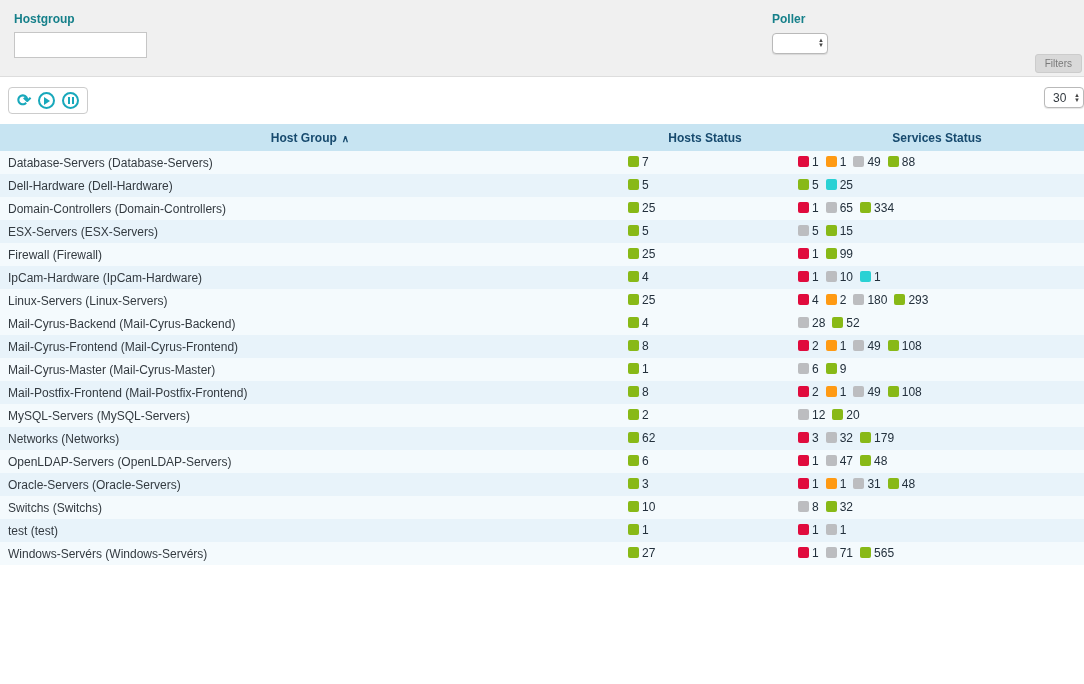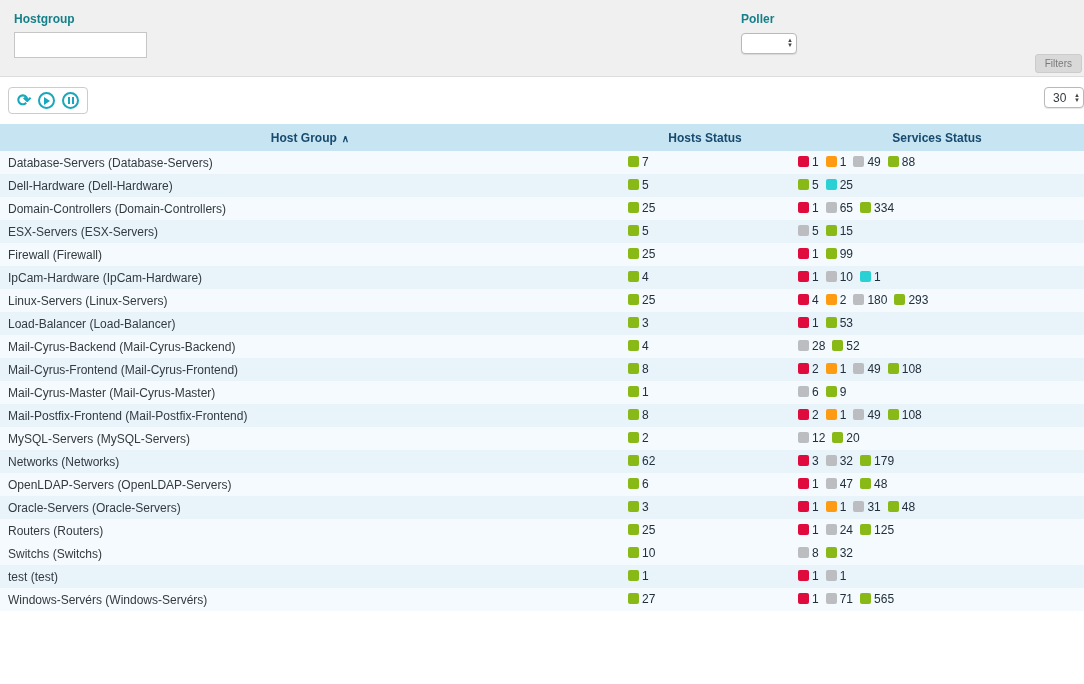--- a/index.html
+++ b/index.html
@@ -13,21 +13,21 @@
 
   
   .filter-panel {
     position: relative;
     height: 77px;
     background: #f0f0f0;
     border-bottom: 1px solid #dddddd;
   }
   .field { position: absolute; }
   .field-hostgroup { left: 14px; top: 12px; }
-  .field-poller   { left: 741px; top: 12px; }
+  .field-poller   { left: 772px; top: 12px; }
   .field-label {
     display: block;
     color: #16808a;
     font-weight: bold;
     font-size: 12px;
     margin-bottom: 6px;
   }
   .text-input {
     width: 133px; height: 26px;
     border: 1px solid #c6c6c6;
@@ -291,185 +291,154 @@
             <span class="sq" style="background: rgb(255, 154, 19);"></span>
             <span class="num">2</span>
           </span><span class="badge">
             <span class="sq" style="background: rgb(188, 189, 192);"></span>
             <span class="num">180</span>
           </span><span class="badge">
             <span class="sq" style="background: rgb(136, 185, 23);"></span>
             <span class="num">293</span>
           </span></td>
       </tr>
-      <tr class="even">
-        <td class="col-name"><span>Load-Balancer (Load-Balancer)</span></td>
-        <td class="col-hosts"><span class="badge">
-            <span class="sq" style="background: rgb(136, 185, 23);"></span>
+      <tr class="odd">
+        <td class="col-name"><span>Mail-Cyrus-Backend (Mail-Cyrus-Backend)</span></td>
+        <td class="col-hosts"><span class="badge">
+            <span class="sq" style="background: rgb(136, 185, 23);"></span>
+            <span class="num">4</span>
+          </span></td>
+        <td class="col-services"><span class="badge">
+            <span class="sq" style="background: rgb(188, 189, 192);"></span>
+            <span class="num">28</span>
+          </span><span class="badge">
+            <span class="sq" style="background: rgb(136, 185, 23);"></span>
+            <span class="num">52</span>
+          </span></td>
+      </tr>
+      <tr class="even">
+        <td class="col-name"><span>Mail-Cyrus-Frontend (Mail-Cyrus-Frontend)</span></td>
+        <td class="col-hosts"><span class="badge">
+            <span class="sq" style="background: rgb(136, 185, 23);"></span>
+            <span class="num">8</span>
+          </span></td>
+        <td class="col-services"><span class="badge">
+            <span class="sq" style="background: rgb(224, 11, 61);"></span>
+            <span class="num">2</span>
+          </span><span class="badge">
+            <span class="sq" style="background: rgb(255, 154, 19);"></span>
+            <span class="num">1</span>
+          </span><span class="badge">
+            <span class="sq" style="background: rgb(188, 189, 192);"></span>
+            <span class="num">49</span>
+          </span><span class="badge">
+            <span class="sq" style="background: rgb(136, 185, 23);"></span>
+            <span class="num">108</span>
+          </span></td>
+      </tr>
+      <tr class="odd">
+        <td class="col-name"><span>Mail-Cyrus-Master (Mail-Cyrus-Master)</span></td>
+        <td class="col-hosts"><span class="badge">
+            <span class="sq" style="background: rgb(136, 185, 23);"></span>
+            <span class="num">1</span>
+          </span></td>
+        <td class="col-services"><span class="badge">
+            <span class="sq" style="background: rgb(188, 189, 192);"></span>
+            <span class="num">6</span>
+          </span><span class="badge">
+            <span class="sq" style="background: rgb(136, 185, 23);"></span>
+            <span class="num">9</span>
+          </span></td>
+      </tr>
+      <tr class="even">
+        <td class="col-name"><span>Mail-Postfix-Frontend (Mail-Postfix-Frontend)</span></td>
+        <td class="col-hosts"><span class="badge">
+            <span class="sq" style="background: rgb(136, 185, 23);"></span>
+            <span class="num">8</span>
+          </span></td>
+        <td class="col-services"><span class="badge">
+            <span class="sq" style="background: rgb(224, 11, 61);"></span>
+            <span class="num">2</span>
+          </span><span class="badge">
+            <span class="sq" style="background: rgb(255, 154, 19);"></span>
+            <span class="num">1</span>
+          </span><span class="badge">
+            <span class="sq" style="background: rgb(188, 189, 192);"></span>
+            <span class="num">49</span>
+          </span><span class="badge">
+            <span class="sq" style="background: rgb(136, 185, 23);"></span>
+            <span class="num">108</span>
+          </span></td>
+      </tr>
+      <tr class="odd">
+        <td class="col-name"><span>MySQL-Servers (MySQL-Servers)</span></td>
+        <td class="col-hosts"><span class="badge">
+            <span class="sq" style="background: rgb(136, 185, 23);"></span>
+            <span class="num">2</span>
+          </span></td>
+        <td class="col-services"><span class="badge">
+            <span class="sq" style="background: rgb(188, 189, 192);"></span>
+            <span class="num">12</span>
+          </span><span class="badge">
+            <span class="sq" style="background: rgb(136, 185, 23);"></span>
+            <span class="num">20</span>
+          </span></td>
+      </tr>
+      <tr class="even">
+        <td class="col-name"><span>Networks (Networks)</span></td>
+        <td class="col-hosts"><span class="badge">
+            <span class="sq" style="background: rgb(136, 185, 23);"></span>
+            <span class="num">62</span>
+          </span></td>
+        <td class="col-services"><span class="badge">
+            <span class="sq" style="background: rgb(224, 11, 61);"></span>
             <span class="num">3</span>
-          </span></td>
-        <td class="col-services"><span class="badge">
-            <span class="sq" style="background: rgb(224, 11, 61);"></span>
-            <span class="num">1</span>
-          </span><span class="badge">
-            <span class="sq" style="background: rgb(136, 185, 23);"></span>
-            <span class="num">53</span>
-          </span></td>
-      </tr>
-      <tr class="odd">
-        <td class="col-name"><span>Mail-Cyrus-Backend (Mail-Cyrus-Backend)</span></td>
-        <td class="col-hosts"><span class="badge">
-            <span class="sq" style="background: rgb(136, 185, 23);"></span>
-            <span class="num">4</span>
-          </span></td>
-        <td class="col-services"><span class="badge">
-            <span class="sq" style="background: rgb(188, 189, 192);"></span>
-            <span class="num">28</span>
-          </span><span class="badge">
-            <span class="sq" style="background: rgb(136, 185, 23);"></span>
-            <span class="num">52</span>
-          </span></td>
-      </tr>
-      <tr class="even">
-        <td class="col-name"><span>Mail-Cyrus-Frontend (Mail-Cyrus-Frontend)</span></td>
-        <td class="col-hosts"><span class="badge">
-            <span class="sq" style="background: rgb(136, 185, 23);"></span>
-            <span class="num">8</span>
-          </span></td>
-        <td class="col-services"><span class="badge">
-            <span class="sq" style="background: rgb(224, 11, 61);"></span>
-            <span class="num">2</span>
+          </span><span class="badge">
+            <span class="sq" style="background: rgb(188, 189, 192);"></span>
+            <span class="num">32</span>
+          </span><span class="badge">
+            <span class="sq" style="background: rgb(136, 185, 23);"></span>
+            <span class="num">179</span>
+          </span></td>
+      </tr>
+      <tr class="odd">
+        <td class="col-name"><span>OpenLDAP-Servers (OpenLDAP-Servers)</span></td>
+        <td class="col-hosts"><span class="badge">
+            <span class="sq" style="background: rgb(136, 185, 23);"></span>
+            <span class="num">6</span>
+          </span></td>
+        <td class="col-services"><span class="badge">
+            <span class="sq" style="background: rgb(224, 11, 61);"></span>
+            <span class="num">1</span>
+          </span><span class="badge">
+            <span class="sq" style="background: rgb(188, 189, 192);"></span>
+            <span class="num">47</span>
+          </span><span class="badge">
+            <span class="sq" style="background: rgb(136, 185, 23);"></span>
+            <span class="num">48</span>
+          </span></td>
+      </tr>
+      <tr class="even">
+        <td class="col-name"><span>Oracle-Servers (Oracle-Servers)</span></td>
+        <td class="col-hosts"><span class="badge">
+            <span class="sq" style="background: rgb(136, 185, 23);"></span>
+            <span class="num">3</span>
+          </span></td>
+        <td class="col-services"><span class="badge">
+            <span class="sq" style="background: rgb(224, 11, 61);"></span>
+            <span class="num">1</span>
           </span><span class="badge">
             <span class="sq" style="background: rgb(255, 154, 19);"></span>
             <span class="num">1</span>
           </span><span class="badge">
             <span class="sq" style="background: rgb(188, 189, 192);"></span>
-            <span class="num">49</span>
-          </span><span class="badge">
-            <span class="sq" style="background: rgb(136, 185, 23);"></span>
-            <span class="num">108</span>
-          </span></td>
-      </tr>
-      <tr class="odd">
-        <td class="col-name"><span>Mail-Cyrus-Master (Mail-Cyrus-Master)</span></td>
-        <td class="col-hosts"><span class="badge">
-            <span class="sq" style="background: rgb(136, 185, 23);"></span>
-            <span class="num">1</span>
-          </span></td>
-        <td class="col-services"><span class="badge">
-            <span class="sq" style="background: rgb(188, 189, 192);"></span>
-            <span class="num">6</span>
-          </span><span class="badge">
-            <span class="sq" style="background: rgb(136, 185, 23);"></span>
-            <span class="num">9</span>
-          </span></td>
-      </tr>
-      <tr class="even">
-        <td class="col-name"><span>Mail-Postfix-Frontend (Mail-Postfix-Frontend)</span></td>
-        <td class="col-hosts"><span class="badge">
-            <span class="sq" style="background: rgb(136, 185, 23);"></span>
-            <span class="num">8</span>
-          </span></td>
-        <td class="col-services"><span class="badge">
-            <span class="sq" style="background: rgb(224, 11, 61);"></span>
-            <span class="num">2</span>
-          </span><span class="badge">
-            <span class="sq" style="background: rgb(255, 154, 19);"></span>
-            <span class="num">1</span>
-          </span><span class="badge">
-            <span class="sq" style="background: rgb(188, 189, 192);"></span>
-            <span class="num">49</span>
-          </span><span class="badge">
-            <span class="sq" style="background: rgb(136, 185, 23);"></span>
-            <span class="num">108</span>
-          </span></td>
-      </tr>
-      <tr class="odd">
-        <td class="col-name"><span>MySQL-Servers (MySQL-Servers)</span></td>
-        <td class="col-hosts"><span class="badge">
-            <span class="sq" style="background: rgb(136, 185, 23);"></span>
-            <span class="num">2</span>
-          </span></td>
-        <td class="col-services"><span class="badge">
-            <span class="sq" style="background: rgb(188, 189, 192);"></span>
-            <span class="num">12</span>
-          </span><span class="badge">
-            <span class="sq" style="background: rgb(136, 185, 23);"></span>
-            <span class="num">20</span>
-          </span></td>
-      </tr>
-      <tr class="even">
-        <td class="col-name"><span>Networks (Networks)</span></td>
-        <td class="col-hosts"><span class="badge">
-            <span class="sq" style="background: rgb(136, 185, 23);"></span>
-            <span class="num">62</span>
-          </span></td>
-        <td class="col-services"><span class="badge">
-            <span class="sq" style="background: rgb(224, 11, 61);"></span>
-            <span class="num">3</span>
-          </span><span class="badge">
-            <span class="sq" style="background: rgb(188, 189, 192);"></span>
-            <span class="num">32</span>
-          </span><span class="badge">
-            <span class="sq" style="background: rgb(136, 185, 23);"></span>
-            <span class="num">179</span>
-          </span></td>
-      </tr>
-      <tr class="odd">
-        <td class="col-name"><span>OpenLDAP-Servers (OpenLDAP-Servers)</span></td>
-        <td class="col-hosts"><span class="badge">
-            <span class="sq" style="background: rgb(136, 185, 23);"></span>
-            <span class="num">6</span>
-          </span></td>
-        <td class="col-services"><span class="badge">
-            <span class="sq" style="background: rgb(224, 11, 61);"></span>
-            <span class="num">1</span>
-          </span><span class="badge">
-            <span class="sq" style="background: rgb(188, 189, 192);"></span>
-            <span class="num">47</span>
+            <span class="num">31</span>
           </span><span class="badge">
             <span class="sq" style="background: rgb(136, 185, 23);"></span>
             <span class="num">48</span>
-          </span></td>
-      </tr>
-      <tr class="even">
-        <td class="col-name"><span>Oracle-Servers (Oracle-Servers)</span></td>
-        <td class="col-hosts"><span class="badge">
-            <span class="sq" style="background: rgb(136, 185, 23);"></span>
-            <span class="num">3</span>
-          </span></td>
-        <td class="col-services"><span class="badge">
-            <span class="sq" style="background: rgb(224, 11, 61);"></span>
-            <span class="num">1</span>
-          </span><span class="badge">
-            <span class="sq" style="background: rgb(255, 154, 19);"></span>
-            <span class="num">1</span>
-          </span><span class="badge">
-            <span class="sq" style="background: rgb(188, 189, 192);"></span>
-            <span class="num">31</span>
-          </span><span class="badge">
-            <span class="sq" style="background: rgb(136, 185, 23);"></span>
-            <span class="num">48</span>
-          </span></td>
-      </tr>
-      <tr class="odd">
-        <td class="col-name"><span>Routers (Routers)</span></td>
-        <td class="col-hosts"><span class="badge">
-            <span class="sq" style="background: rgb(136, 185, 23);"></span>
-            <span class="num">25</span>
-          </span></td>
-        <td class="col-services"><span class="badge">
-            <span class="sq" style="background: rgb(224, 11, 61);"></span>
-            <span class="num">1</span>
-          </span><span class="badge">
-            <span class="sq" style="background: rgb(188, 189, 192);"></span>
-            <span class="num">24</span>
-          </span><span class="badge">
-            <span class="sq" style="background: rgb(136, 185, 23);"></span>
-            <span class="num">125</span>
           </span></td>
       </tr>
       <tr class="odd">
         <td class="col-name"><span>Switchs (Switchs)</span></td>
         <td class="col-hosts"><span class="badge">
             <span class="sq" style="background: rgb(136, 185, 23);"></span>
             <span class="num">10</span>
           </span></td>
         <td class="col-services"><span class="badge">
             <span class="sq" style="background: rgb(188, 189, 192);"></span>

